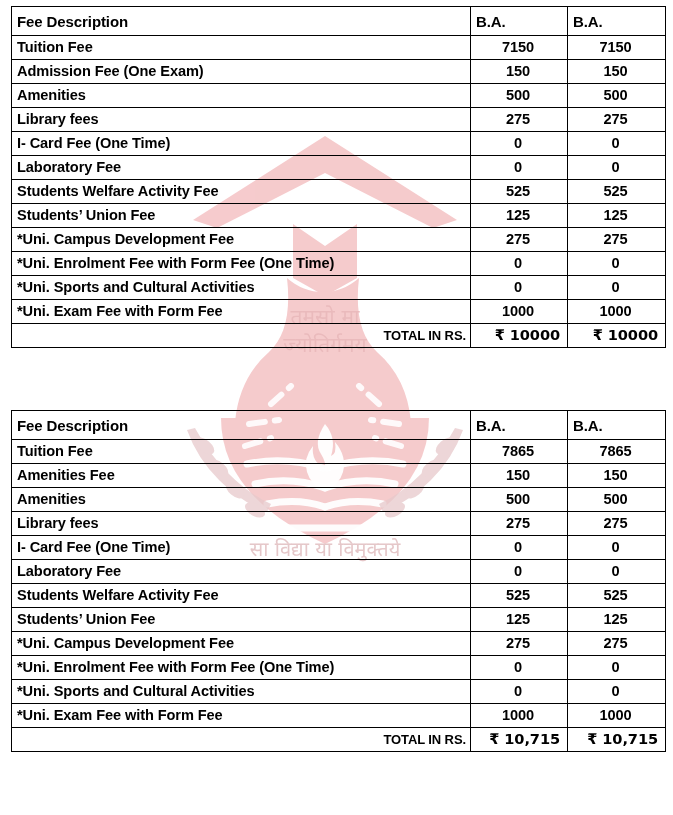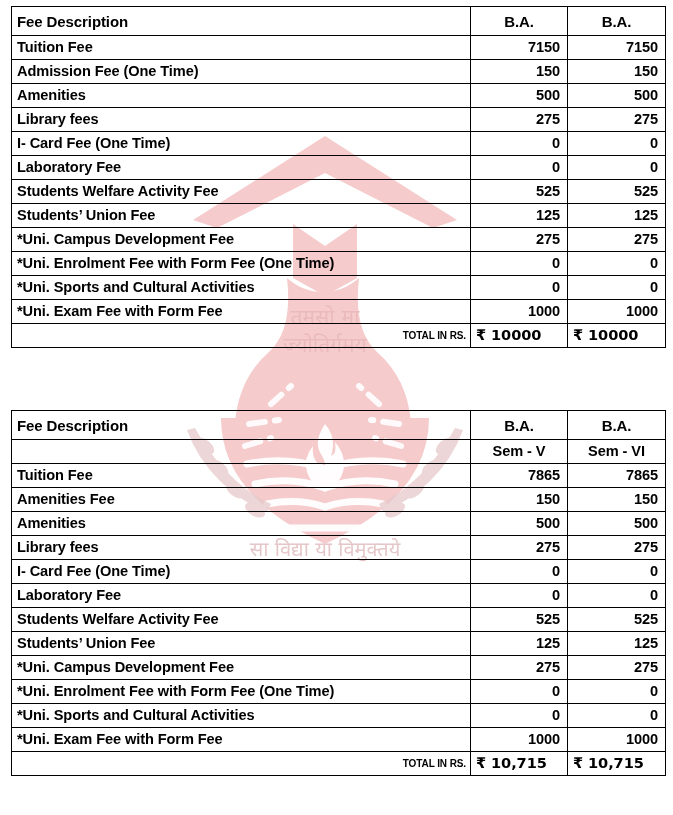--- a/index.html
+++ b/index.html
@@ -58,29 +58,29 @@
     height: 24px;
     box-sizing: border-box;
     background: transparent;
     vertical-align: middle;
     letter-spacing: -0.1px;
   }
   .fee-table tr.head-main td { height: 29px; font-size: 15px; margin-left: 18px; }
   .fee-table tr.head-sub td  { height: 24px; }
 
   td.desc { text-align: left; }
-  td.num  { text-align: right; padding-right: 7px; }
-  td.ctr  { text-align: center; }
+  td.num  { text-align: center; padding-right: 7px; }
+  td.ctr  { }
   td.total-label {
     text-align: right;
     padding-right: 4px;
-    font-size: 10px;
+    font-size: 13px;
   }
   td.total-val {
-    text-align: left;
+    text-align: right;
     padding-right: 7px;
   }
   .rupee { font-family: "DejaVu Sans", sans-serif; }
 </style>
 </head>
 <body>
 
 <div id="watermark">
   <svg viewBox="0 0 300 440" xmlns="http://www.w3.org/2000/svg">
     <g fill="#f4c2c4" opacity="0.85">
@@ -149,21 +149,21 @@
         <td class="ctr">B.A.</td>
         <td class="ctr">B.A.</td>
       </tr>
 
       <tr>
         <td class="desc">Tuition Fee</td>
         <td class="num">7150</td>
         <td class="num">7150</td>
       </tr>
       <tr>
-        <td class="desc">Admission Fee (One Time)</td>
+        <td class="desc">Admission Fee (One Exam)</td>
         <td class="num">150</td>
         <td class="num">150</td>
       </tr>
       <tr>
         <td class="desc">Amenities</td>
         <td class="num">500</td>
         <td class="num">500</td>
       </tr>
       <tr>
         <td class="desc">Library fees</td>
@@ -224,25 +224,20 @@
       <col class="c-desc">
         <col class="c-val">
         <col class="c-val2">
     </colgroup>
     <tbody>
       <tr class="head-main">
         <td class="desc">Fee Description</td>
         <td class="ctr">B.A.</td>
         <td class="ctr">B.A.</td>
       </tr>
-      <tr class="head-sub">
-        <td class="desc"></td>
-        <td class="ctr">Sem - V</td>
-        <td class="ctr">Sem - VI</td>
-      </tr>
 
       <tr>
         <td class="desc">Tuition Fee</td>
         <td class="num">7865</td>
         <td class="num">7865</td>
       </tr>
       <tr>
         <td class="desc">Amenities Fee</td>
         <td class="num">150</td>
         <td class="num">150</td>

